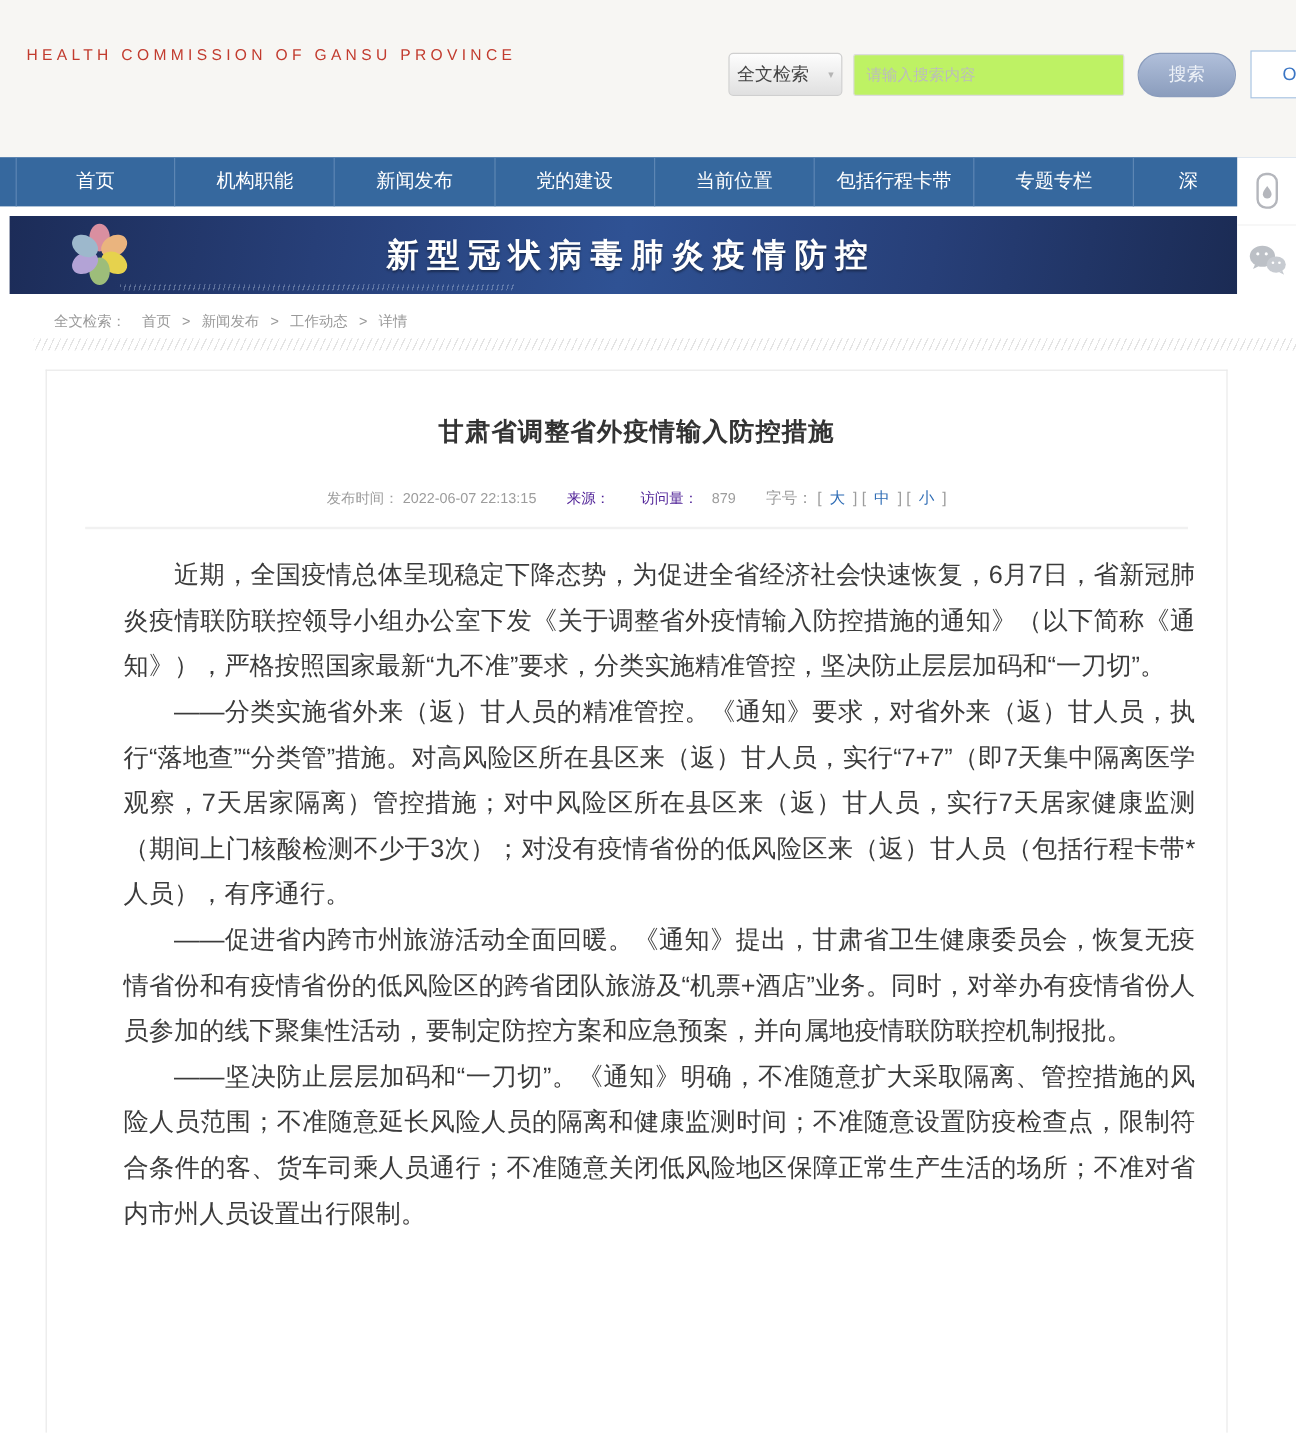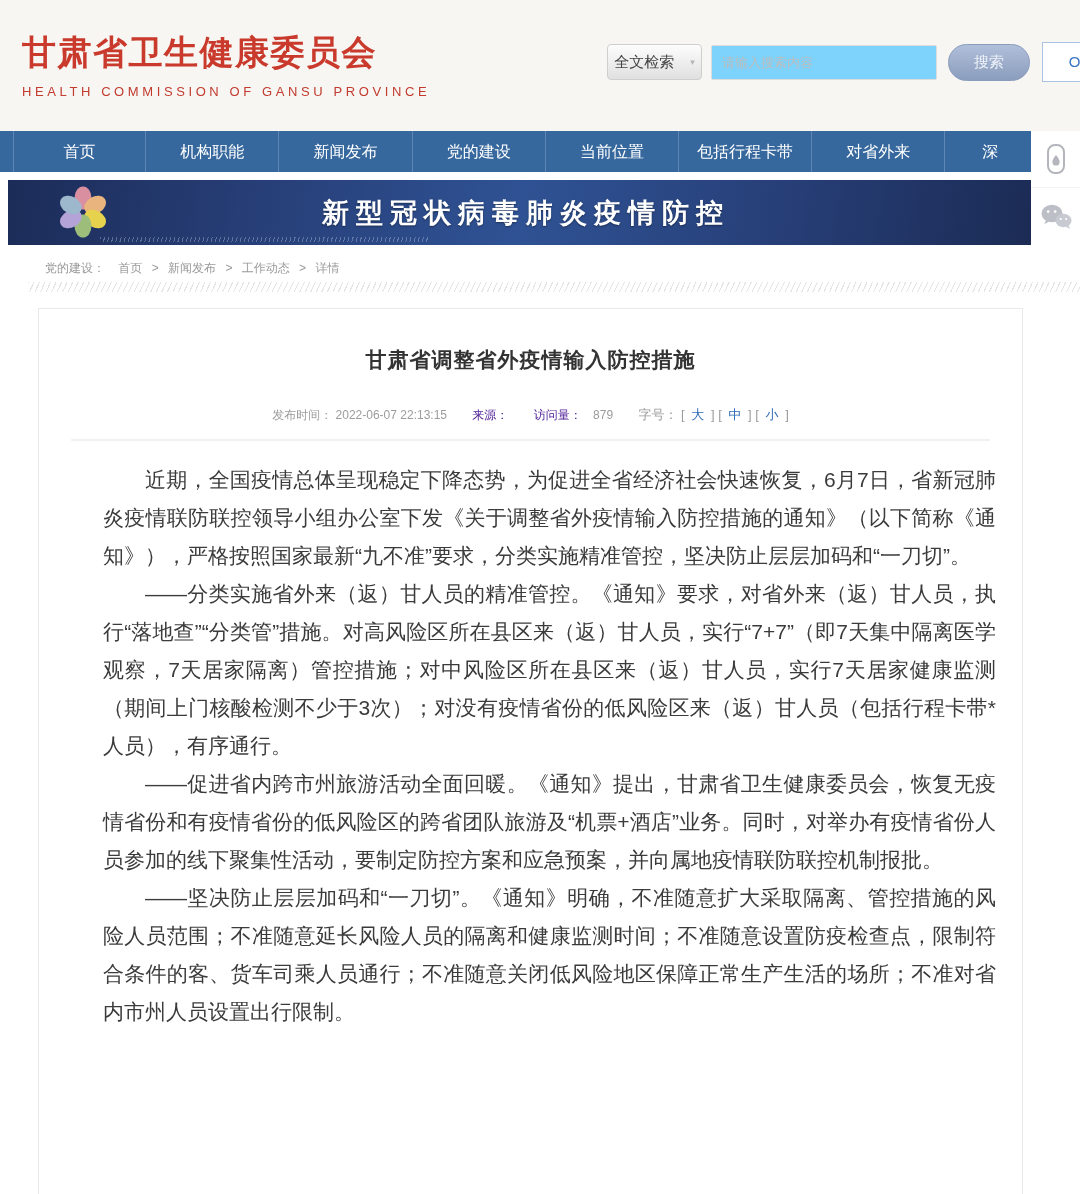--- a/index.html
+++ b/index.html
@@ -28,21 +28,21 @@
   .search-bar { position: absolute; left: 607px; top: 42px; display: flex; align-items: center; }
   .scope-btn {
     width: 95px; height: 36px; border: 1px solid #cfcfcf; border-radius: 4px;
     background: linear-gradient(#fdfdfd, #e0e0e0);
     display: flex; align-items: center; justify-content: center; gap: 16px;
     font-size: 15px; color: #444; cursor: pointer;
   }
   .scope-arrow { font-size: 9px; color: #b5b5b5; }
   .search-input {
     margin-left: 9px; width: 226px; height: 35px;
-    border: 1px solid #dcdcdc; border-radius: 2px; background: #7dd3fc;
+    border: 1px solid #dcdcdc; border-radius: 2px; background: #bef264;
     padding: 0 10px; font-size: 13px; color: #333; outline: none;
   }
   .search-input::placeholder { color: #bcbcbc; }
   .search-btn {
     margin-left: 11px; width: 82px; height: 37px; border-radius: 19px;
     border: 1px solid #8a9cbc;
     background: linear-gradient(#b0bfda, #8b9dbd);
     color: #eef2f8; font-size: 15px; cursor: pointer;
   }
   .oa-btn {
@@ -129,42 +129,41 @@
   .article-body p {
     font-size: 21px; line-height: 38px; color: #3b3b3b;
     text-align: justify; text-indent: 2em;
   }
 </style>
 </head>
 <body>
 
 <div class="header">
   <div class="logo">
-    <div class="logo-title">甘肃省卫生健康委员会</div>
     <div class="logo-subtitle">HEALTH  COMMISSION  OF  GANSU  PROVINCE</div>
   </div>
   <div class="search-bar">
     <div class="scope-btn">
       <span>全文检索</span>
       <span class="scope-arrow">▾</span>
     </div>
     <input class="search-input" type="text" placeholder="请输入搜索内容" style="">
     <button class="search-btn">搜索</button>
     <button class="oa-btn">OA登</button>
   </div>
 </div>
 
 <div class="nav">
   <div class="nav-item">首页</div>
   <div class="nav-item">机构职能</div>
   <div class="nav-item">新闻发布</div>
   <div class="nav-item">党的建设</div>
   <div class="nav-item">当前位置</div>
   <div class="nav-item">包括行程卡带</div>
-  <div class="nav-item">对省外来</div>
+  <div class="nav-item">专题专栏</div>
   <div class="nav-item nav-last">深</div>
 </div>
 
 <div class="banner">
   <svg class="banner-flower" width="58" height="58" viewBox="0 0 58 58">
     <ellipse cx="29" cy="15" rx="8.5" ry="11.5" fill="#d98fa0"></ellipse>
     <ellipse cx="29" cy="15" rx="8.5" ry="11.5" fill="#eab47e" transform="rotate(60 29 29)"></ellipse>
     <ellipse cx="29" cy="15" rx="8.5" ry="11.5" fill="#e6d24d" transform="rotate(120 29 29)"></ellipse>
     <ellipse cx="29" cy="15" rx="8.5" ry="11.5" fill="#9dbd7a" transform="rotate(180 29 29)"></ellipse>
     <ellipse cx="29" cy="15" rx="8.5" ry="11.5" fill="#b3a3d6" transform="rotate(240 29 29)"></ellipse>
@@ -189,21 +188,21 @@
       <circle cx="15.2" cy="8.6" r="1.3" fill="#ffffff"></circle>
       <ellipse cx="23.5" cy="17.5" rx="8" ry="6.8" fill="#c7cbd1"></ellipse>
       <path d="M28.5 22.5 l1.6 3.4 -4-2 z" fill="#c7cbd1"></path>
       <circle cx="20.8" cy="16" r="1.1" fill="#ffffff"></circle>
       <circle cx="26.2" cy="16" r="1.1" fill="#ffffff"></circle>
     </svg>
   </div>
 </div>
 
 <div class="breadcrumb">
-  <span class="label">党的建设：</span>
+  <span class="label">全文检索：</span>
   <span class="crumb">首页</span>
   <span class="sep">&gt;</span>
   <span class="crumb">新闻发布</span>
   <span class="sep">&gt;</span>
   <span class="crumb">工作动态</span>
   <span class="sep">&gt;</span>
   <span class="crumb">详情</span>
 </div>
 <div class="hatch-strip"></div>
 

